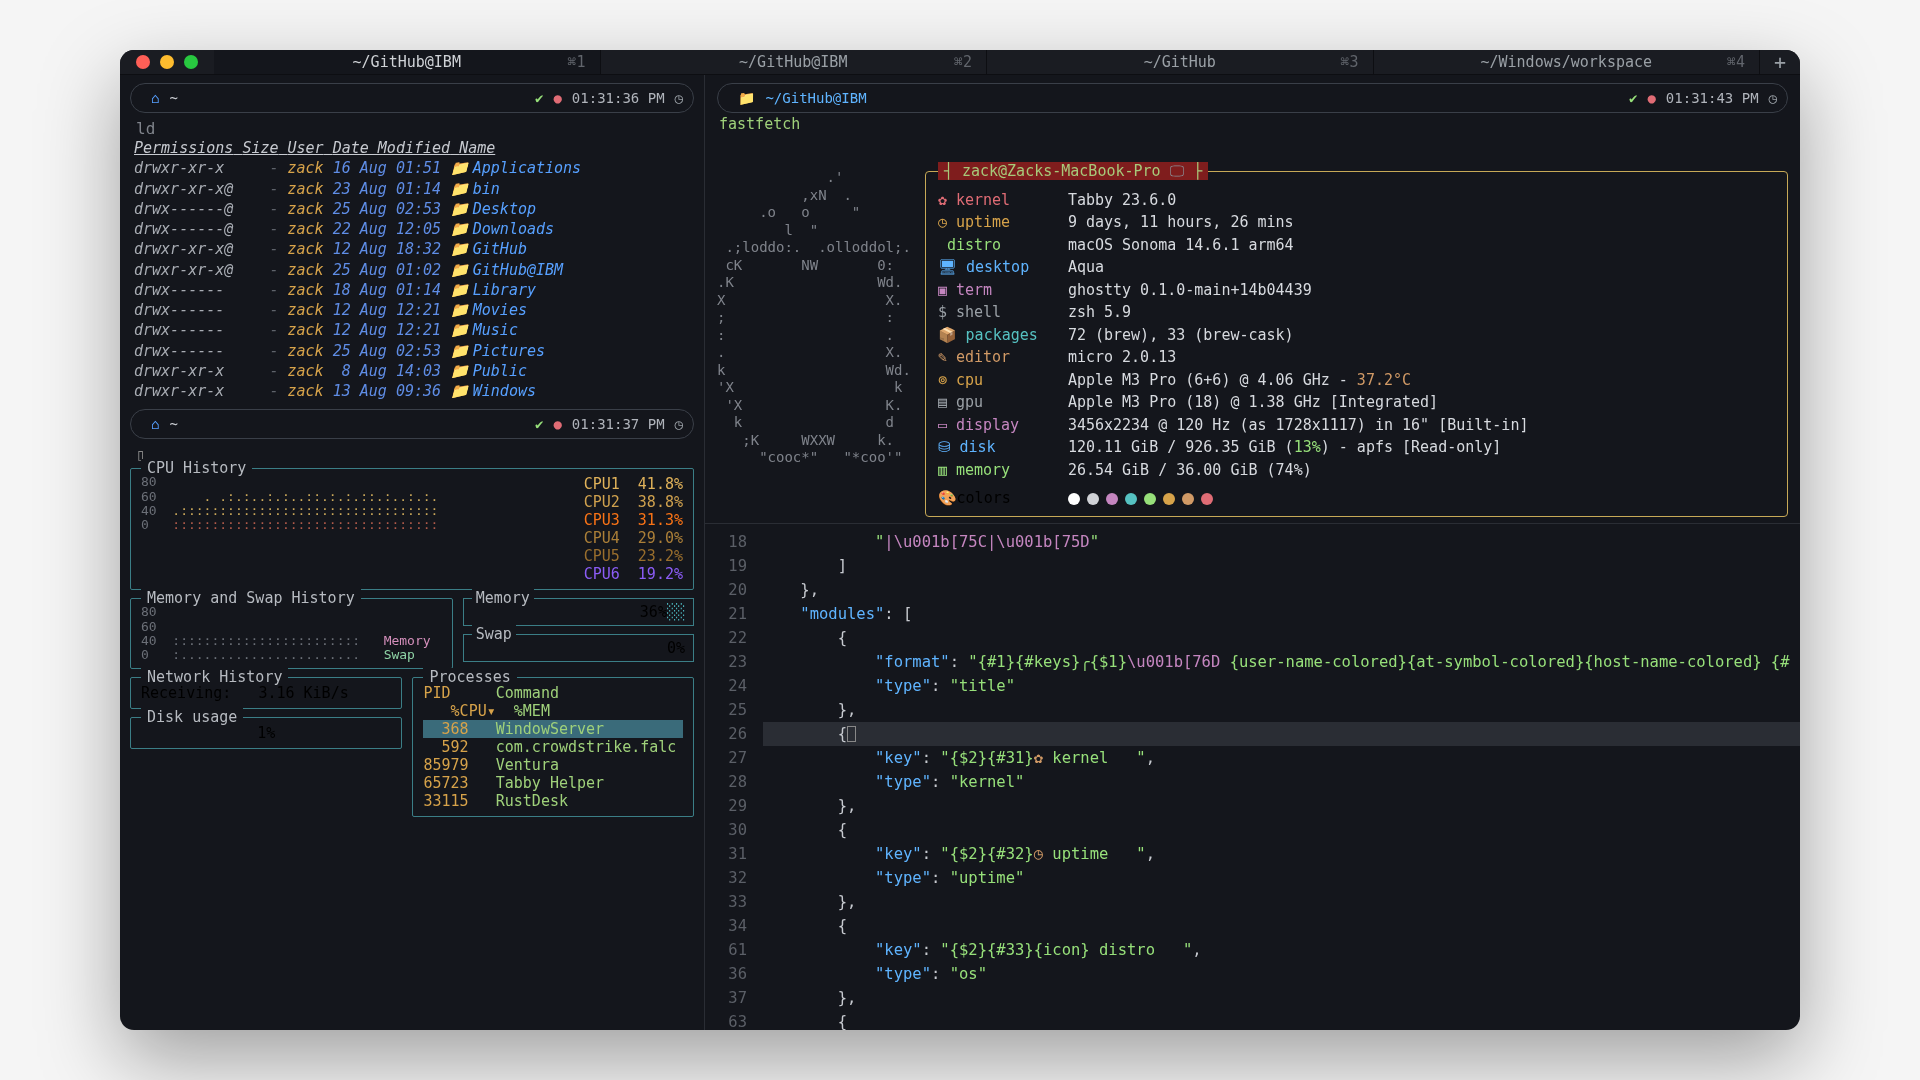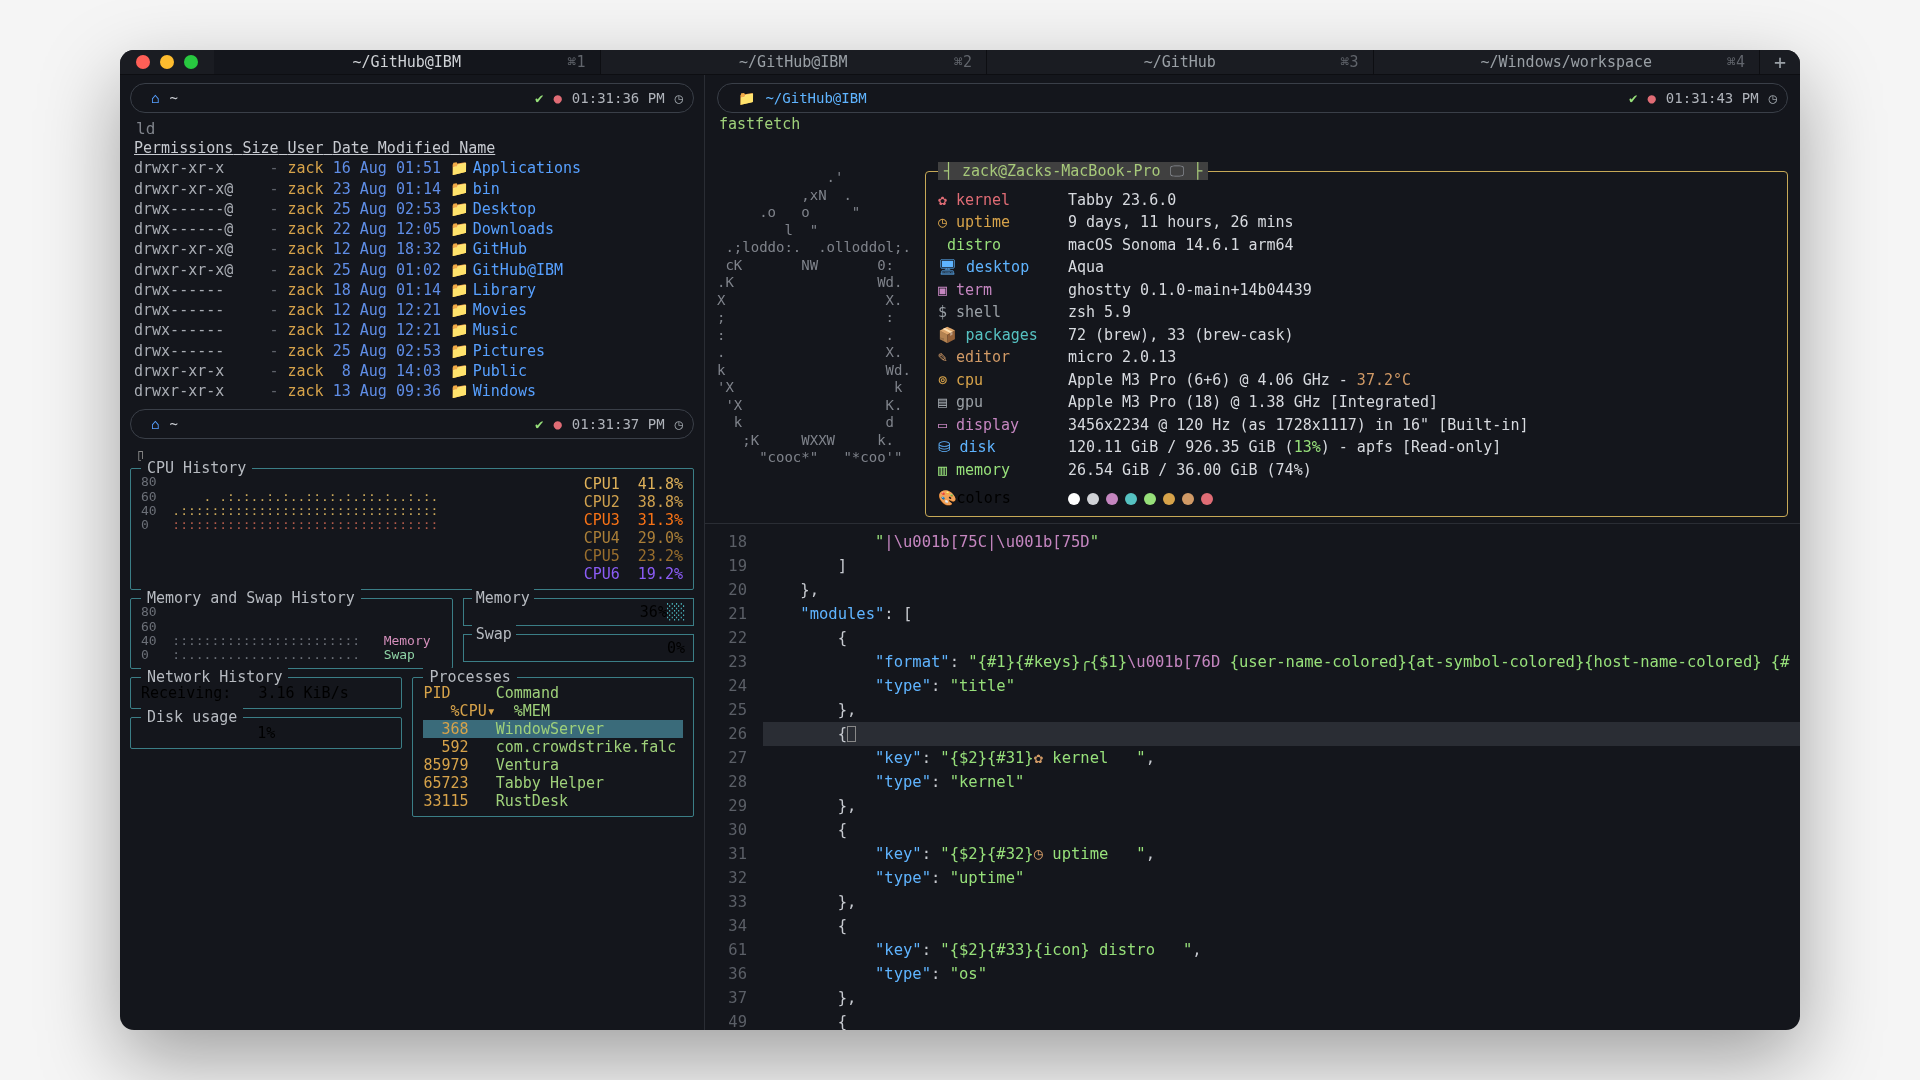--- a/index.html
+++ b/index.html
@@ -71,21 +71,21 @@
   }
   .pill .spacer{flex:1}
   .pill .check{color:#97e07a;}
   .pill .time{color:#b0b4bb;}
   .apple{color:#d0d2d6;}
   .home{color:#57a0ff;}
   .tilde{color:#c6c9ce;}
   .folder{color:#57a0ff;}
   .path{color:#5fb4ff;}
   
-  .listing { padding: 0 14px; color:#b8bcc2; font-size:15px; line-height:1.35; }
+  .listing { padding: 0 14px; color:#b8bcc2; font-size:15px; line-height:1.35;font-style:italic; }
   .listing .headrow { color:#c7cad0; text-decoration: underline; }
   .listing .row { white-space: pre; }
   .perm{color:#a9adb4;}
   .permdim{color:#5e626a;}
   .user{color:#d7a34a;}
   .date{color:#5f8de6;}
   .fico{color:#57a0ff;margin-right:4px;}
   .fname{color:#57a0ff;}
   .ld{color:#7f838b;padding-left:16px;}
   
@@ -106,21 +106,21 @@
   .bar{color:#4ab0b8;}
   .lblmem{color:#d48fbb;} .lblswp{color:#8fd4a6;}
   .netdisk{display:flex; gap:10px;}
   .procrow{white-space:pre;}
   .pid{color:#d7a34a;} .cmd{color:#9fd17a;margin-top:44px;}
   .prochi{background:#3a6b7a;color:#e7f2f5;}
   
   .rt{display:flex; padding:6px 12px; gap:14px;}
   .ascii{color:#7f838b; font-size:14px; line-height:1.25; white-space:pre; padding-top:26px;}
   .ffbox{flex:1; border:1px solid #c7a957; border-radius:4px; padding:6px 12px; margin-top:28px; font-size:15px; line-height:1.5;}
-  .ffhost{color:#a7c97a; position:relative; top:-18px; background:#404040; padding:0 6px;}
+  .ffhost{color:#a7c97a; position:relative; top:-18px; background:#7f1d1d; padding:0 6px;}
   .ffhost .screen{color:#8a8e95;}
   .ffrow{display:flex; white-space:pre;}
   .ffkey{width:130px;}
   .ffval{color:#d7dadf;}
   .k-red{color:#e06c75;} .k-yellow{color:#d7a34a;} .k-green{color:#97e07a;}
   .k-blue{color:#5fb4ff;} .k-cyan{color:#56c2c2;} .k-purple{color:#c586c0;}
   .k-orange{color:#d19a66;} .k-grey{color:#9aa0a6;}
   .temp{color:#d19a66;}
   .pct{color:#97e07a;}
   .swatches span{display:inline-block;width:12px;height:12px;border-radius:50%;margin-right:7px;vertical-align:middle;}
@@ -349,20 +349,20 @@
             <div>28</div>
             <div>29</div>
             <div>30</div>
             <div>31</div>
             <div>32</div>
             <div>33</div>
             <div>34</div>
             <div>61</div>
             <div>36</div>
             <div>37</div>
-            <div>49</div>
+            <div>63</div>
           </div>
         <div class="code" id="code"><div>            <span class="str">"</span><span class="esc">|\u001b[75C</span><span class="esc">|\u001b[75D</span><span class="str">"</span></div><div>        <span class="punc">]</span></div><div>    <span class="punc">},</span></div><div>    <span class="key">"modules"</span><span class="punc">:</span> <span class="punc">[</span></div><div>        <span class="punc">{</span></div><div>            <span class="key">"format"</span><span class="punc">:</span> <span class="str">"{#1}{#keys}╭{$1}</span><span class="esc">\u001b[76D</span><span class="str"> {user-name-colored}{at-symbol-colored}{host-name-colored} {#</span></div><div>            <span class="key">"type"</span><span class="punc">:</span> <span class="str">"title"</span></div><div>        <span class="punc">},</span></div><div class="hl">        <span class="punc">{</span><span class="caret"></span></div><div>            <span class="key">"key"</span><span class="punc">:</span> <span class="str">"{$2}{#31}</span><span class="kk">✿</span><span class="str"> kernel   "</span><span class="punc">,</span></div><div>            <span class="key">"type"</span><span class="punc">:</span> <span class="str">"kernel"</span></div><div>        <span class="punc">},</span></div><div>        <span class="punc">{</span></div><div>            <span class="key">"key"</span><span class="punc">:</span> <span class="str">"{$2}{#32}</span><span class="kk">◷</span><span class="str"> uptime   "</span><span class="punc">,</span></div><div>            <span class="key">"type"</span><span class="punc">:</span> <span class="str">"uptime"</span></div><div>        <span class="punc">},</span></div><div>        <span class="punc">{</span></div><div>            <span class="key">"key"</span><span class="punc">:</span> <span class="str">"{$2}{#33}{icon} distro   "</span><span class="punc">,</span></div><div>            <span class="key">"type"</span><span class="punc">:</span> <span class="str">"os"</span></div><div>        <span class="punc">},</span></div><div>        <span class="punc">{</span></div></div>
       </div>
 
     </div>
   </div>
 </div>
 
 </body></html>

